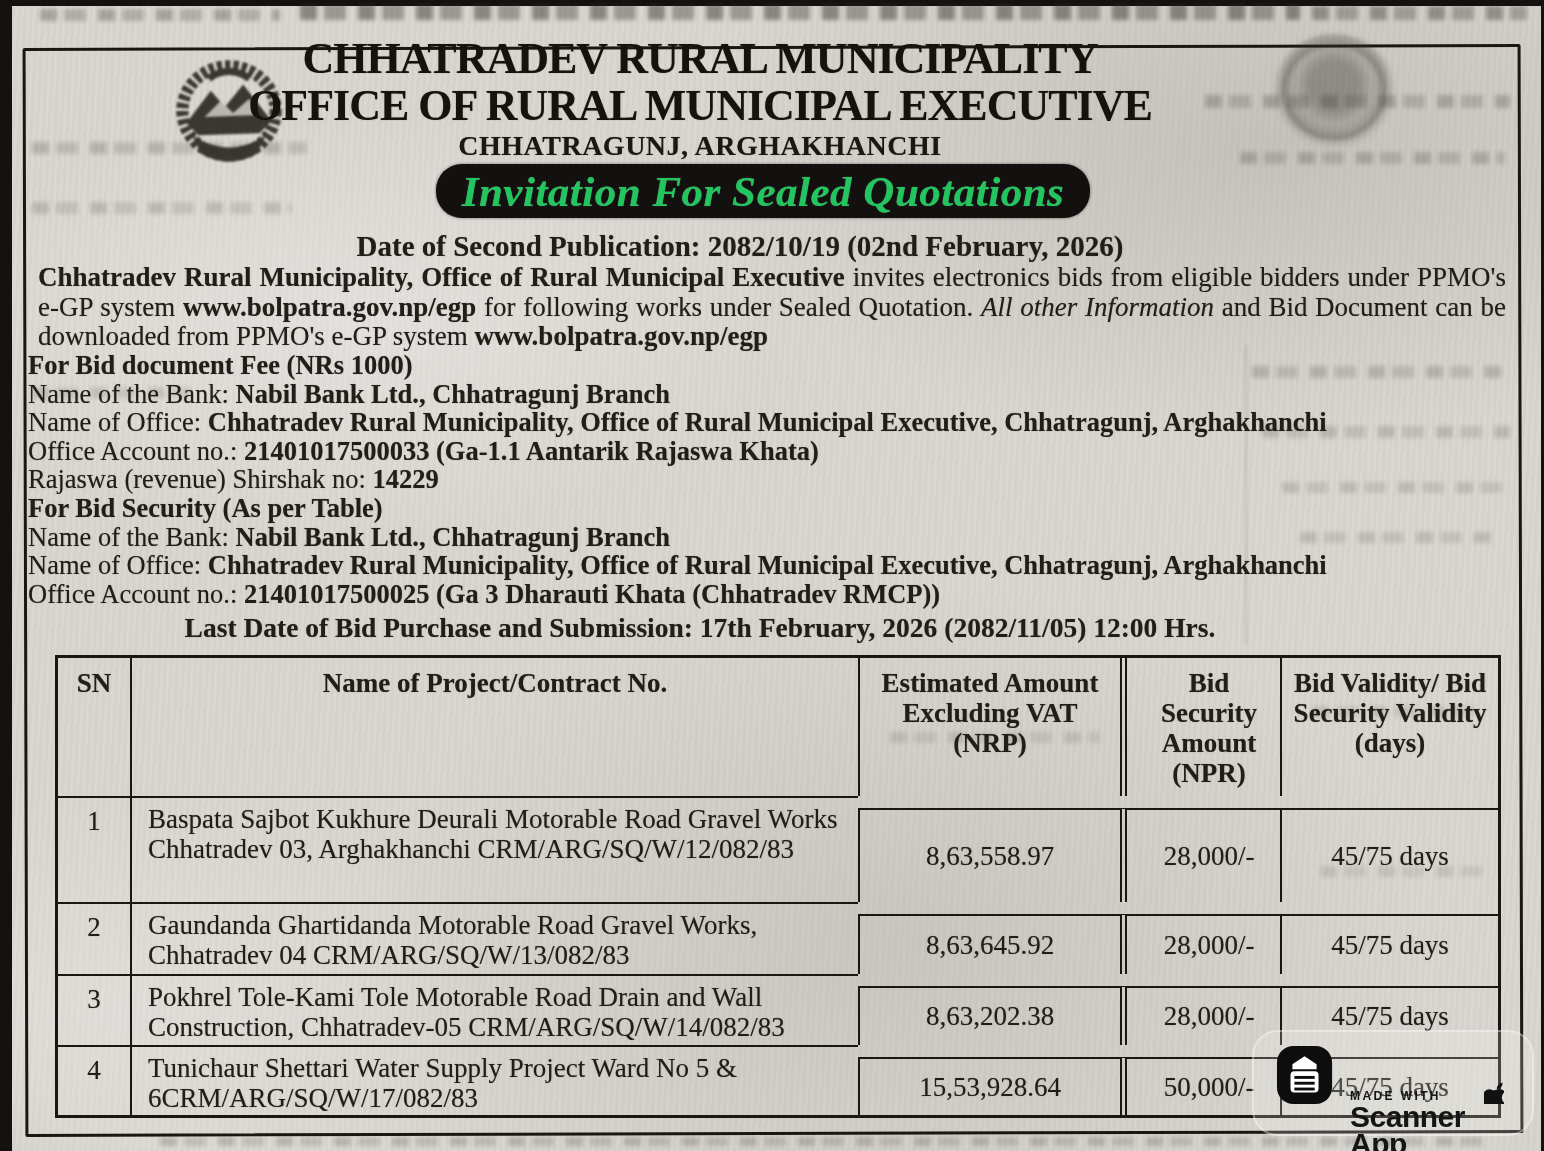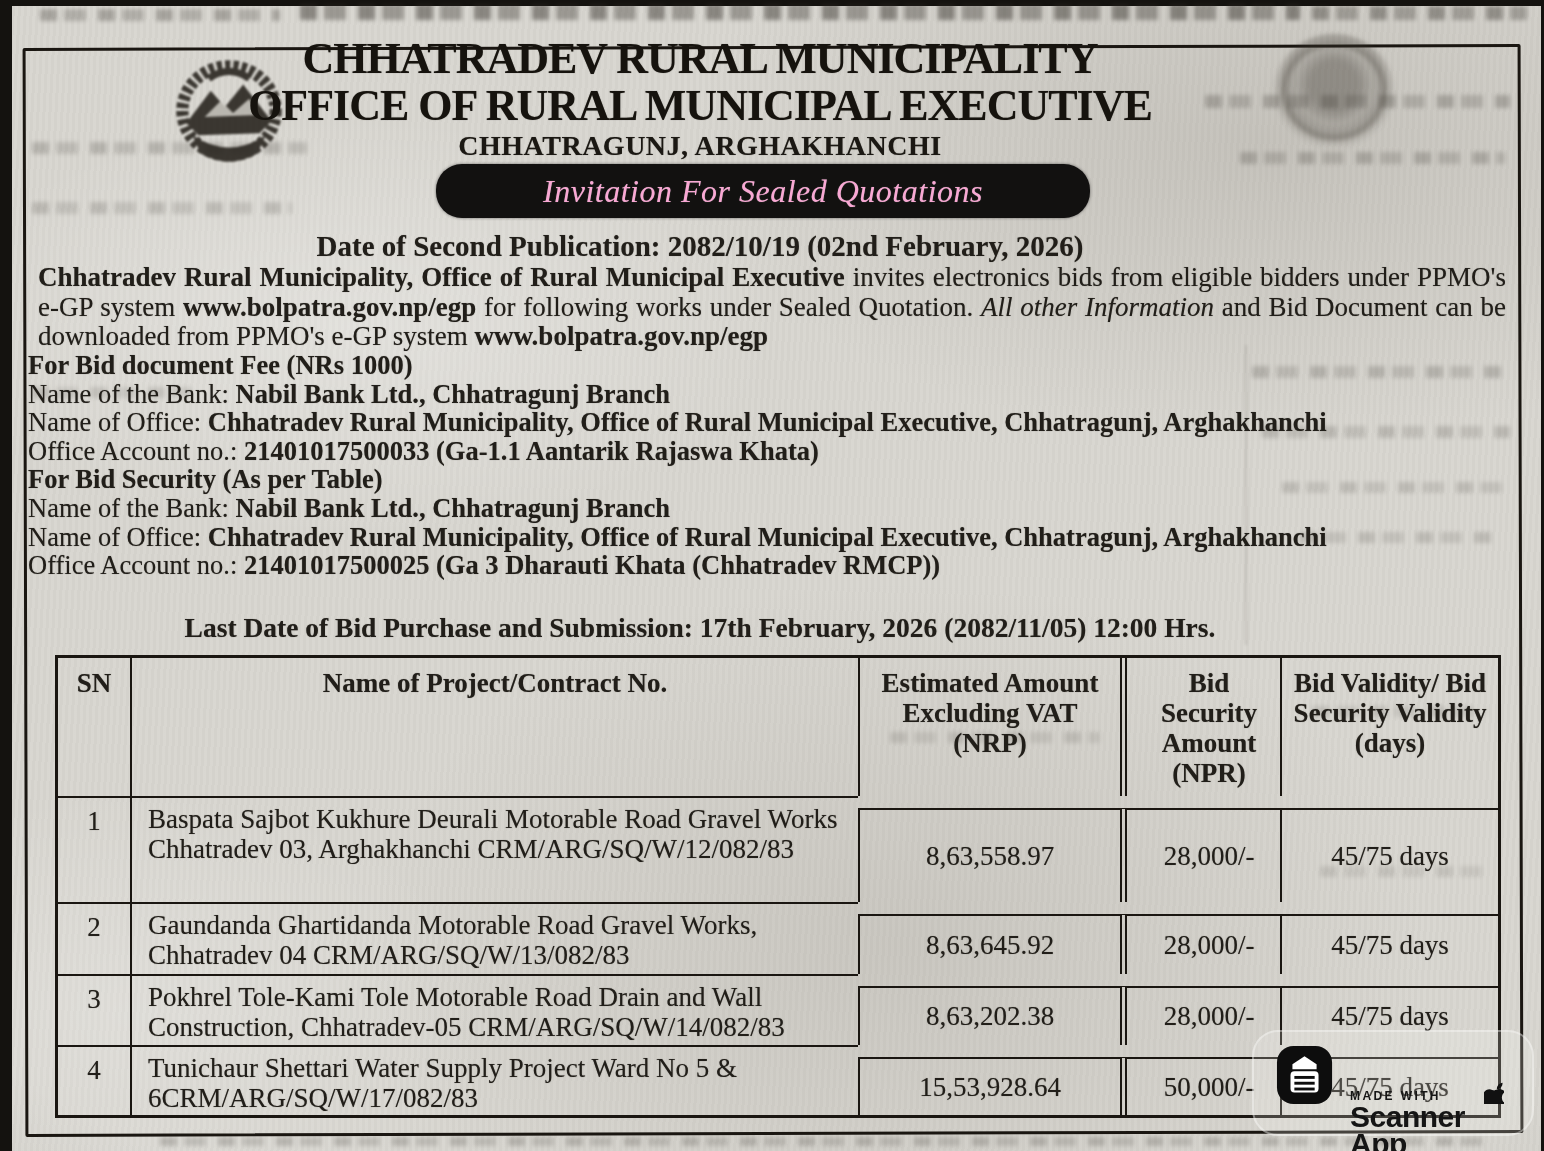--- a/index.html
+++ b/index.html
@@ -46,22 +46,22 @@
 
   .title1{top:33px;font-size:44px;font-weight:bold;letter-spacing:-1px;color:#16130e;}
   .title2{top:80px;font-size:44px;font-weight:bold;letter-spacing:-1px;color:#16130e;}
   .subtitle{top:130px;font-size:28px;font-weight:bold;letter-spacing:.5px;color:#1b1813;}
   .banner{
     position:absolute;left:436px;top:164px;width:654px;height:54px;
     background:#121110;border-radius:26px;
     display:flex;align-items:center;justify-content:center;
     box-shadow:0 0 3px rgba(0,0,0,.5);
   }
-  .banner span{color:#f9a8d4;font-style:italic;font-weight:normal;font-size:32px;letter-spacing:.5px;text-shadow:0 0 1px rgba(255,255,255,.4);}
-  .pubdate{top:230px;font-size:29px;font-weight:bold;}
+  .banner span{color:#22c55e;font-style:italic;font-weight:bold;font-size:43px;letter-spacing:.5px;text-shadow:0 0 1px rgba(255,255,255,.4);}
+  .pubdate{top:230px;font-size:29px;font-weight:bold;padding-left:40px;}
   .intro{position:absolute;left:38px;top:263px;width:1468px;font-size:27px;line-height:29.5px;text-align:justify;}
   .intro .lead{font-weight:bold;text-indent:8px;}
   .intro b{font-weight:bold;}
   .intro i{font-style:italic;}
   .infoblock{position:absolute;left:28px;top:351px;width:1470px;font-size:26.5px;line-height:28.6px;}
   .infoblock .h{font-weight:bold;}
   .infoblock b{font-weight:bold;}
   .deadline{top:612px;font-size:27.5px;font-weight:bold;}
 
   .tbl{
@@ -138,20 +138,21 @@
 
 <div class="intro ink">
   <span class="lead">Chhatradev Rural Municipality, Office of Rural Municipal Executive</span><span> invites electronics bids from eligible bidders under PPMO's e-GP system </span><b>www.bolpatra.gov.np/egp</b><span> for following works under Sealed Quotation. </span><i>All other Information</i><span> and Bid Document can be downloaded from PPMO's e-GP system </span><b>www.bolpatra.gov.np/egp</b>
 </div>
 
 <div class="infoblock ink">
   <div class="h">For Bid document Fee (NRs 1000)</div>
   <div><span>Name of the Bank: </span><b>Nabil Bank Ltd., Chhatragunj Branch</b></div>
   <div><span>Name of Office: </span><b>Chhatradev Rural Municipality, Office of Rural Municipal Executive, Chhatragunj, Arghakhanchi</b></div>
   <div><span>Office Account no.: </span><b>21401017500033 (Ga-1.1 Aantarik Rajaswa Khata)</b></div>
+  <div><span>Rajaswa (revenue) Shirshak no: </span><b>14229</b></div>
   <div class="h">For Bid Security (As per Table)</div>
   <div><span>Name of the Bank: </span><b>Nabil Bank Ltd., Chhatragunj Branch</b></div>
   <div><span>Name of Office: </span><b>Chhatradev Rural Municipality, Office of Rural Municipal Executive, Chhatragunj, Arghakhanchi</b></div>
   <div><span>Office Account no.: </span><b>21401017500025 (Ga 3 Dharauti Khata (Chhatradev RMCP))</b></div>
 </div>
 
 <div class="ctr ink deadline">Last Date of Bid Purchase and Submission: 17th February, 2026 (2082/11/05) 12:00 Hrs.</div>
 
 <div class="tbl ink">
 

